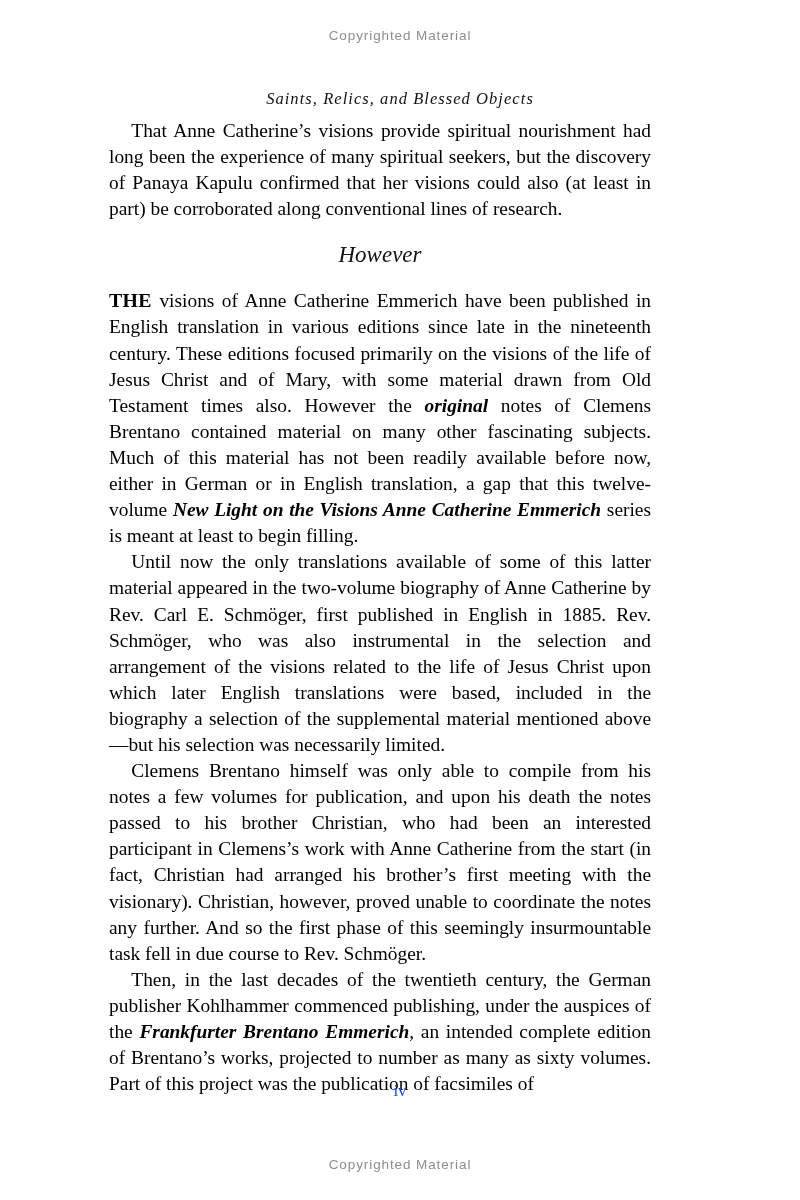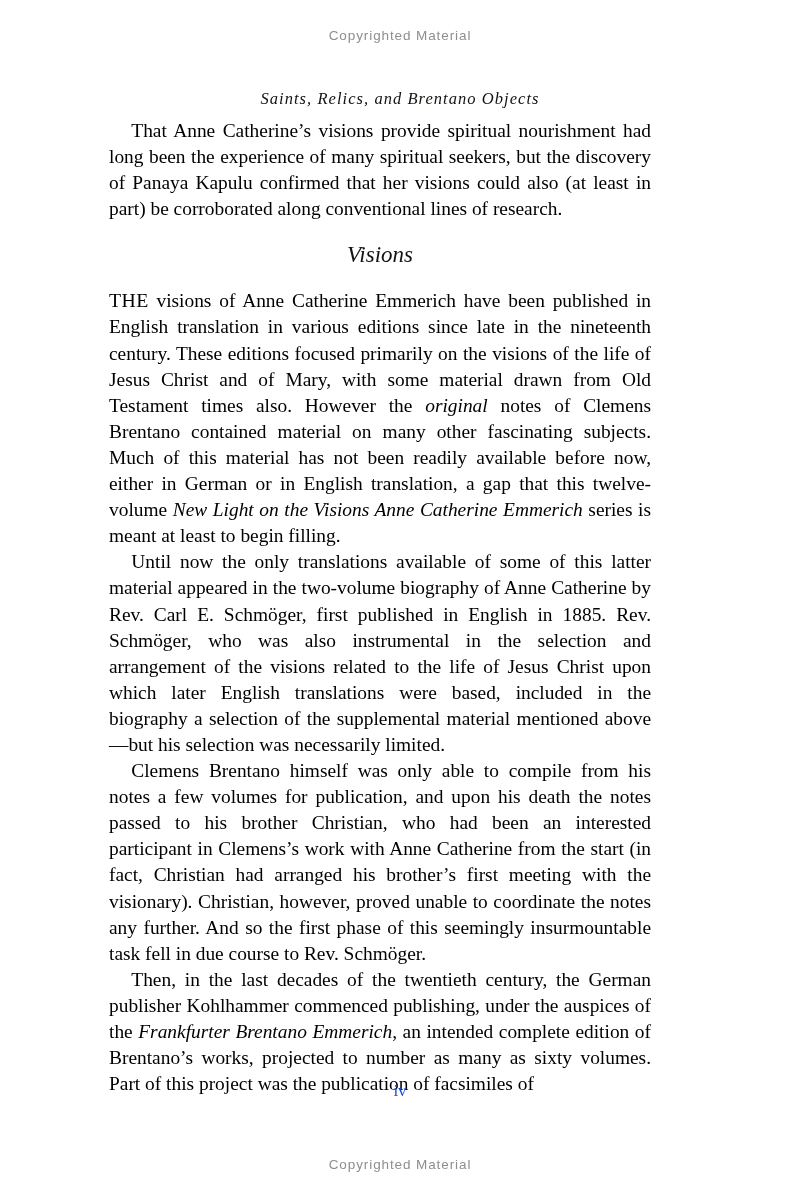--- a/index.html
+++ b/index.html
@@ -84,50 +84,51 @@
     text-align: center;
     color: #15130f;
   }
   .heading-gap-before { height: 20px; }
   .heading-gap-after  { height: 19px; }
 
   .smallcaps {
     font-variant: small-caps;
     font-size: 1.02em;
     letter-spacing: 0.4px;
+    font-weight: bold;
   }
-  .ital { font-style: italic; }
+  .ital { font-style: italic; font-weight: bold; }
 
   
   .folio {
     position: absolute;
     left: 0;
     top: 1081px;
     width: 800px;
     text-align: center;
     font-size: 17px;
     color: #1d4ed8;
   }
 </style>
 </head>
 <body>
 
 <div class="page">
 
   <div class="watermark watermark-top">Copyrighted Material</div>
 
-  <div class="running-head">Saints, Relics, and Brentano Objects</div>
+  <div class="running-head">Saints, Relics, and Blessed Objects</div>
 
   <div class="textblock">
 
     <p class="body">That Anne Catherine’s visions provide spiritual nourishment had long been the experience of many spiritual seekers, but the discovery of Panaya Kapulu confirmed that her visions could also (at least in part) be corroborated along conventional lines of research.</p>
 
     <div class="heading-gap-before"></div>
 
-    <h2 class="section-heading">Visions</h2>
+    <h2 class="section-heading">However</h2>
 
     <div class="heading-gap-after"></div>
 
     <p class="body no-indent"><span class="smallcaps">THE</span><span> visions of Anne Catherine Emmerich have been published in English translation in various editions since late in the nineteenth century. These editions focused primarily on the visions of the life of Jesus Christ and of Mary, with some material drawn from Old Testament times also. However the </span><span class="ital">original</span><span> notes of Clemens Brentano contained material on many other fascinating subjects. Much of this material has not been readily available before now, either in German or in English translation, a gap that this twelve-volume </span><span class="ital">New Light on the Visions Anne Catherine Emmerich</span><span> series is meant at least to begin filling.</span></p>
 
     <p class="body">Until now the only translations available of some of this latter material appeared in the two-volume biography of Anne Catherine by Rev. Carl E. Schmöger, first published in English in 1885. Rev. Schmöger, who was also instrumental in the selection and arrangement of the visions related to the life of Jesus Christ upon which later English translations were based, included in the biography a selection of the supplemental material mentioned above—but his selection was necessarily limited.</p>
 
     <p class="body">Clemens Brentano himself was only able to compile from his notes a few volumes for publication, and upon his death the notes passed to his brother Christian, who had been an interested participant in Clemens’s work with Anne Catherine from the start (in fact, Christian had arranged his brother’s first meeting with the visionary). Christian, however, proved unable to coordinate the notes any further. And so the first phase of this seemingly insurmountable task fell in due course to Rev. Schmöger.</p>
 
     <p class="body"><span>Then, in the last decades of the twentieth century, the German publisher Kohlhammer commenced publishing, under the auspices of the </span><span class="ital">Frankfurter Brentano Emmerich</span><span>, an intended complete edition of Brentano’s works, projected to number as many as sixty volumes. Part of this project was the publication of facsimiles of</span></p>

